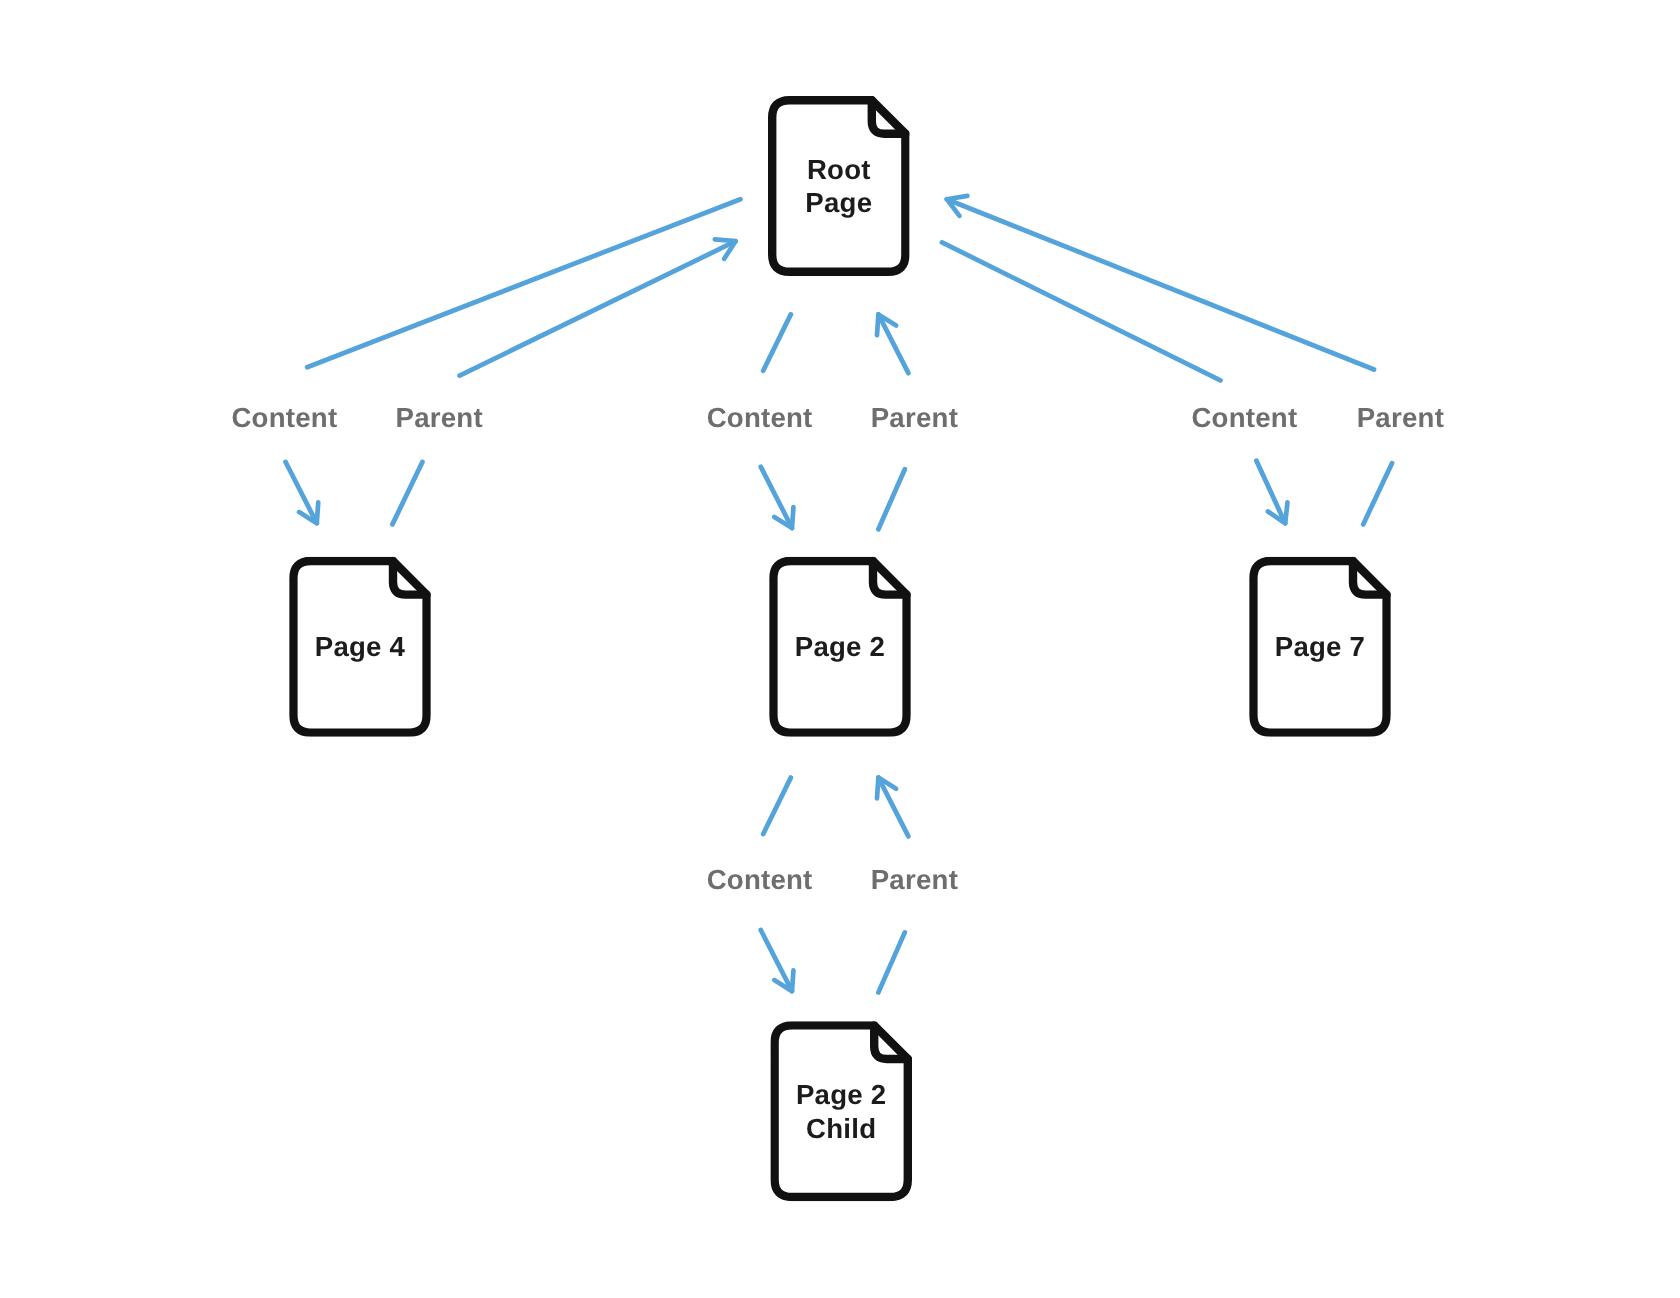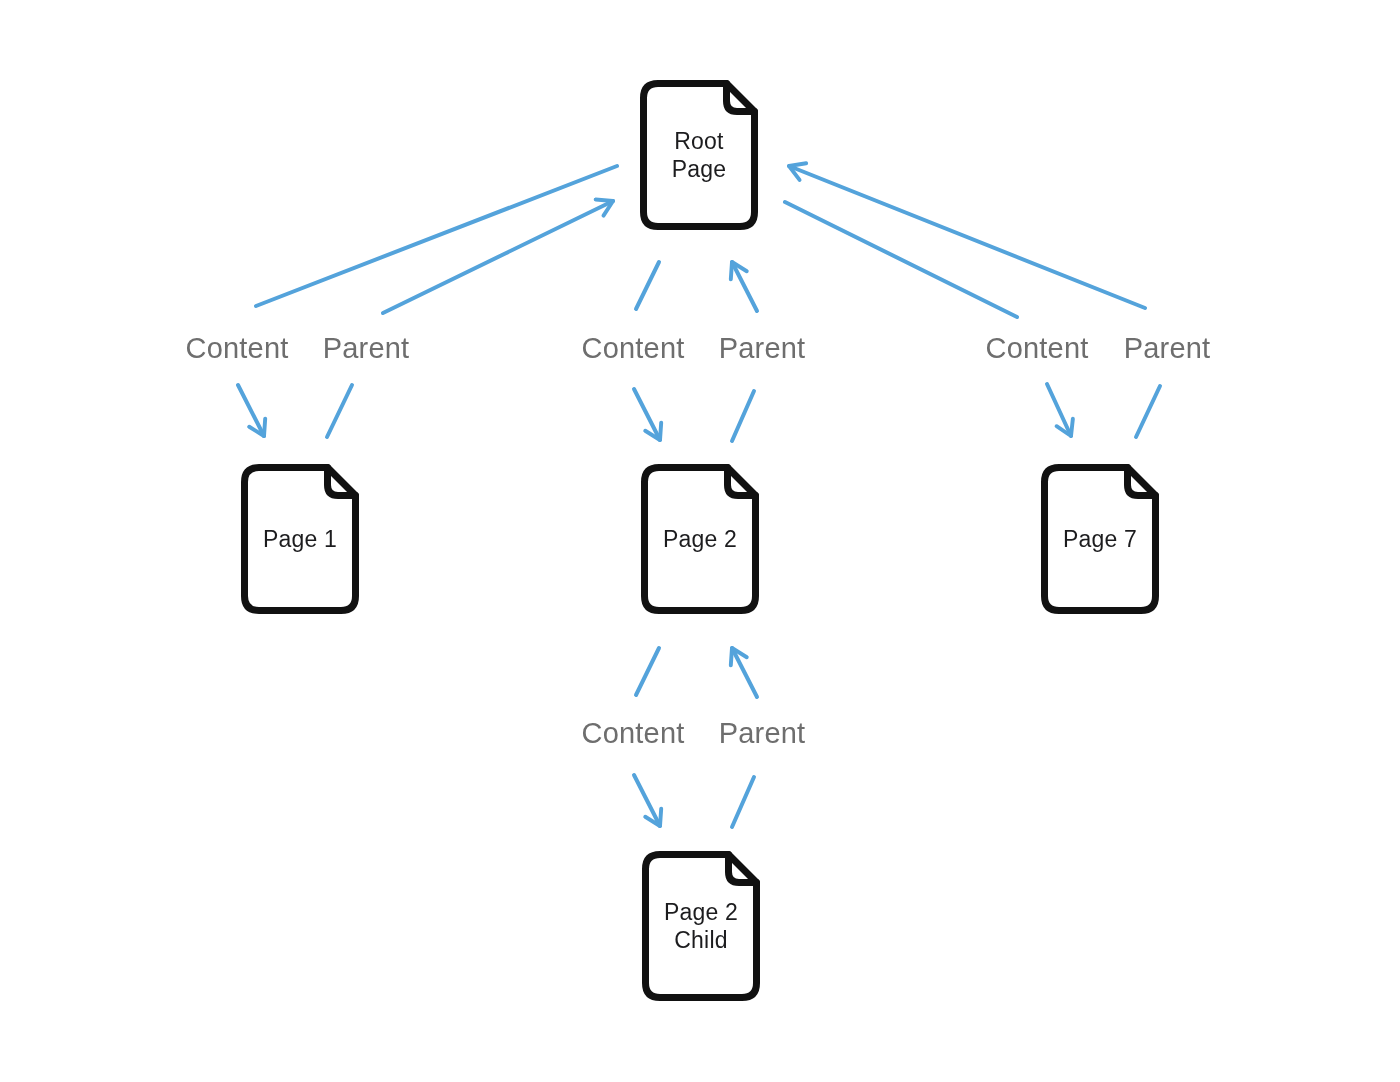--- a/index.html
+++ b/index.html
@@ -7,20 +7,21 @@
     padding: 0;
     background: var(--background, #ffffff);
   }
   .canvas {
     position: relative;
     width: 1400px;
     height: 1082px;
     overflow: hidden;
     background: var(--background, #ffffff);
     font-family: "Liberation Sans", "DejaVu Sans", sans-serif;
+    font-weight: bold;
   }
   svg.edges {
     position: absolute;
     left: 0; top: 0;
     width: 1400px;
     height: 1082px;
   }
   svg.edges line {
     stroke: var(--arrow-color, #54a3db);
     stroke-width: 4;
@@ -58,21 +59,21 @@
     text-align: center;
     white-space: pre-line;
     font-size: 23px;
     line-height: 28px;
     color: var(--node-text-color, #1c1c1e);
     letter-spacing: 0.2px;
   }
   .edge-label {
     position: absolute;
     transform: translate(-50%, -50%);
-    font-size: 29px;
+    font-size: 23px;
     color: var(--edge-label-color, #6e6e6e);
     white-space: nowrap;
     letter-spacing: 0.2px;
   }
 </style>
 </head>
 <body>
 
 <div class="canvas">
 
@@ -111,21 +112,21 @@
     </svg>
     <div class="node-label">Root
 Page</div>
   </div>
 
   <div class="node" style="left:241px; top:464px;">
     <svg class="doc" viewBox="0 0 118 150" xmlns="http://www.w3.org/2000/svg">
       <path class="body" d="M 86.5,3.5 H 18 Q 3.5,3.5 3.5,18 V 132 Q 3.5,146.5 18,146.5 H 100 Q 114.5,146.5 114.5,132 V 31.5 Z"></path>
       <path class="fold" d="M 86.5,3.5 V 21 Q 86.5,31.5 97,31.5 H 114.5"></path>
     </svg>
-    <div class="node-label">Page 1</div>
+    <div class="node-label">Page 4</div>
   </div>
 
   <div class="node" style="left:641px; top:464px;">
     <svg class="doc" viewBox="0 0 118 150" xmlns="http://www.w3.org/2000/svg">
       <path class="body" d="M 86.5,3.5 H 18 Q 3.5,3.5 3.5,18 V 132 Q 3.5,146.5 18,146.5 H 100 Q 114.5,146.5 114.5,132 V 31.5 Z"></path>
       <path class="fold" d="M 86.5,3.5 V 21 Q 86.5,31.5 97,31.5 H 114.5"></path>
     </svg>
     <div class="node-label">Page 2</div>
   </div>
 

